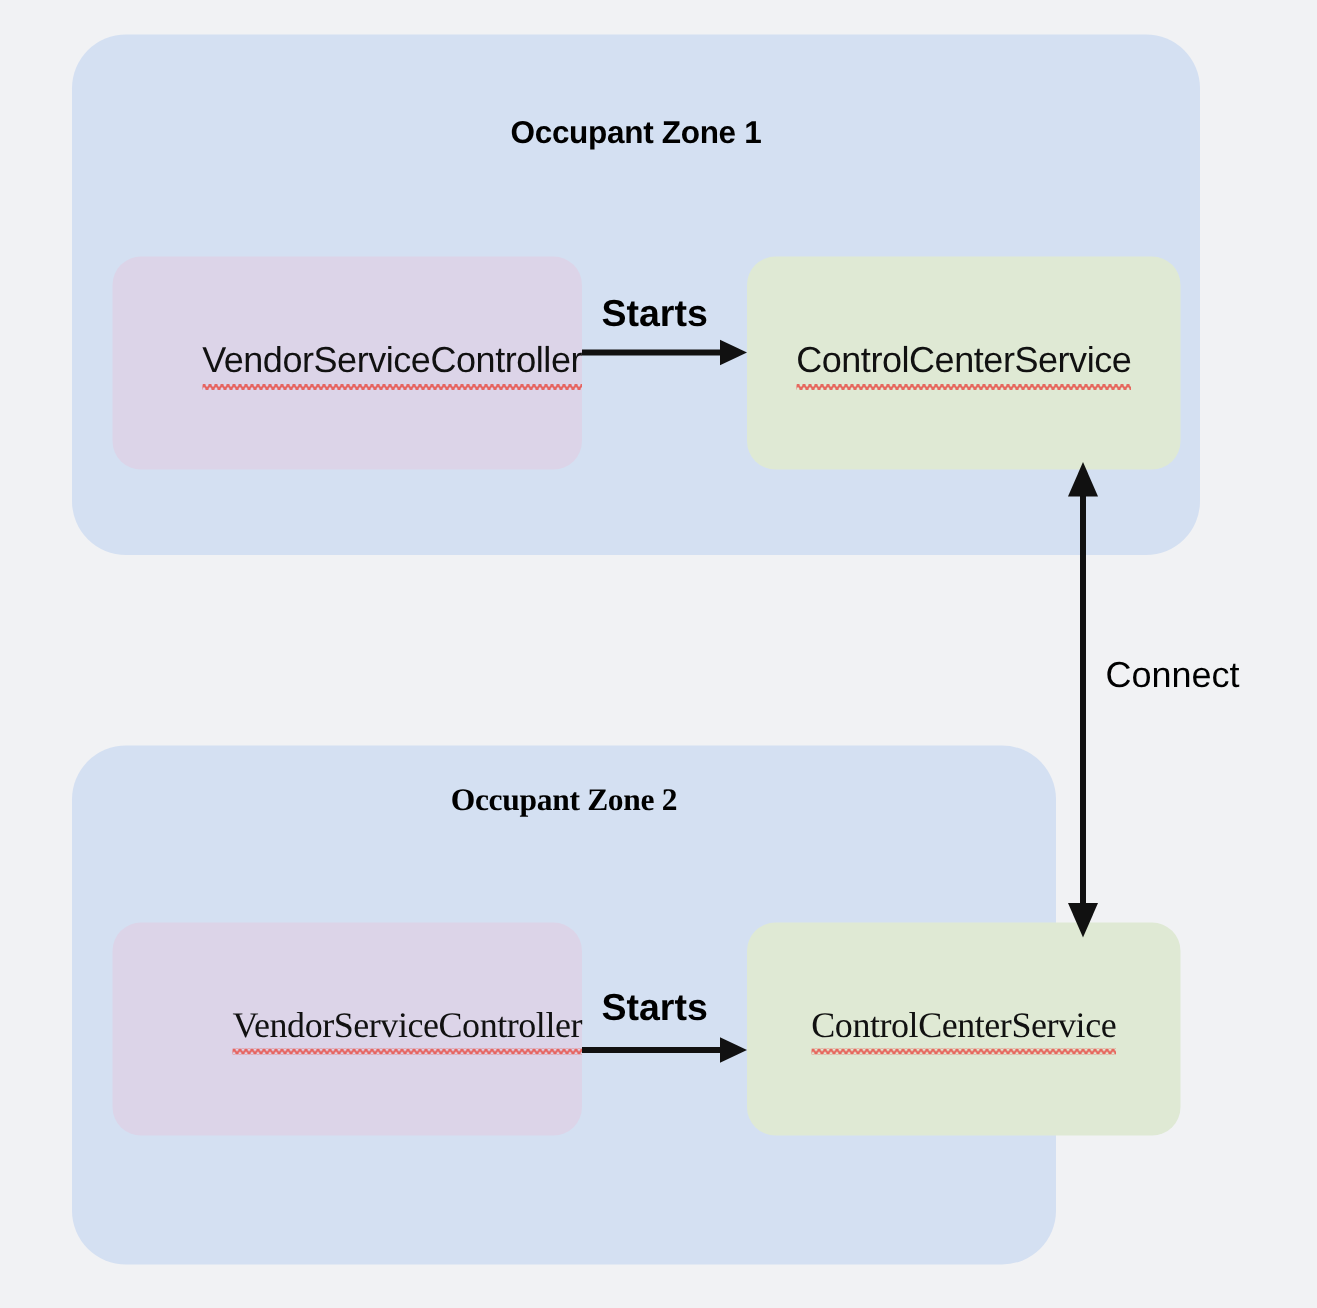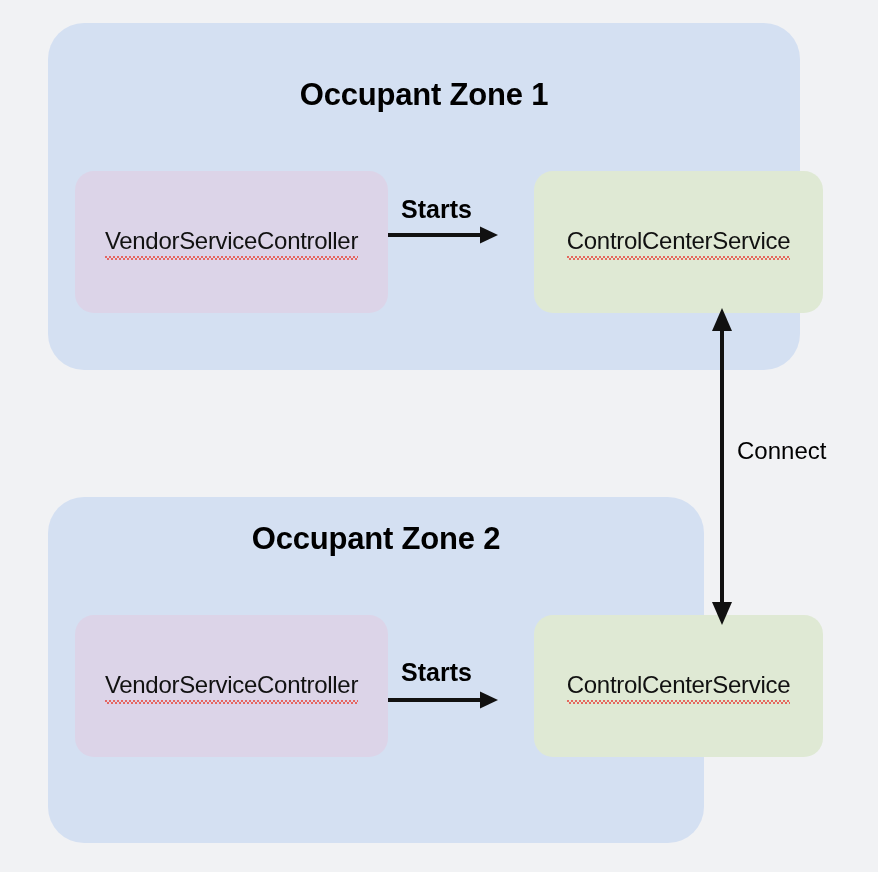--- a/index.html
+++ b/index.html
@@ -18,28 +18,28 @@
     width: 878px;
     height: 872px;
   }
   .zone {
     position: absolute;
     background: #d4e0f2;
     border-radius: 36px;
     box-sizing: border-box;
   }
   #zone-1 { left: 48px; top: 23px; width: 752px; height: 347px; }
-  #zone-2 { left: 48px; top: 497px; width: 656px; height: 346px; }
+  #zone-2 { left: 48px; top: 497px; width: 656px; height: 346px; font-family: Liberation Serif, serif; }
 
   .zone-title {
     position: absolute;
     left: 0;
     right: 0;
     text-align: center;
-    font-size: 31px;
+    font-size: 21px;
     font-weight: bold;
     color: #000000;
     letter-spacing: -0.2px;
   }
   #zone-1 .zone-title { top: 54px; }
   #zone-2 .zone-title { top: 24px; }
 
   .node {
     position: absolute;
     border-radius: 19px;
@@ -70,22 +70,22 @@
     background-image:
       linear-gradient(45deg, transparent 40%, #e8524a 40%, #e8524a 60%, transparent 60%),
       linear-gradient(-45deg, transparent 40%, #e8524a 40%, #e8524a 60%, transparent 60%);
     background-size: 4px 4px;
     background-repeat: repeat-x;
     background-position: 0 0, 2px 0;
     opacity: 0.85;
   }
 
   
-  .node-vsc { left: 27px; width: 313px; height: 142px; }
-  .node-ccs { left: 450px; width: 289px; height: 142px; margin-left: 36px; }
+  .node-vsc { left: 27px; width: 313px; height: 142px; justify-content: flex-end; }
+  .node-ccs { left: 450px; width: 289px; height: 142px; }
   #zone-1 .node-vsc, #zone-1 .node-ccs { top: 148px; }
   #zone-2 .node-vsc, #zone-2 .node-ccs { top: 118px; }
 
   .edge-label {
     position: absolute;
     font-size: 25px;
     font-weight: bold;
     color: #000000;
     white-space: nowrap;
   }

